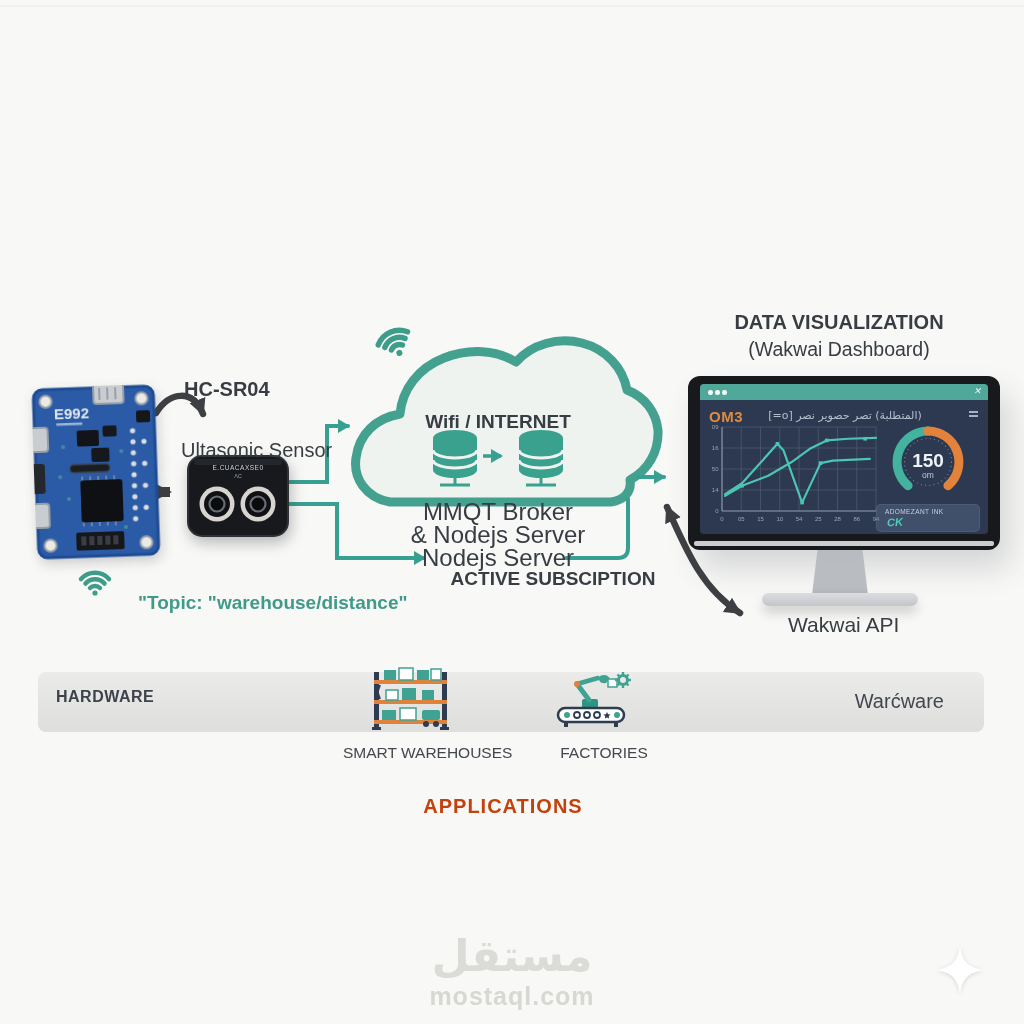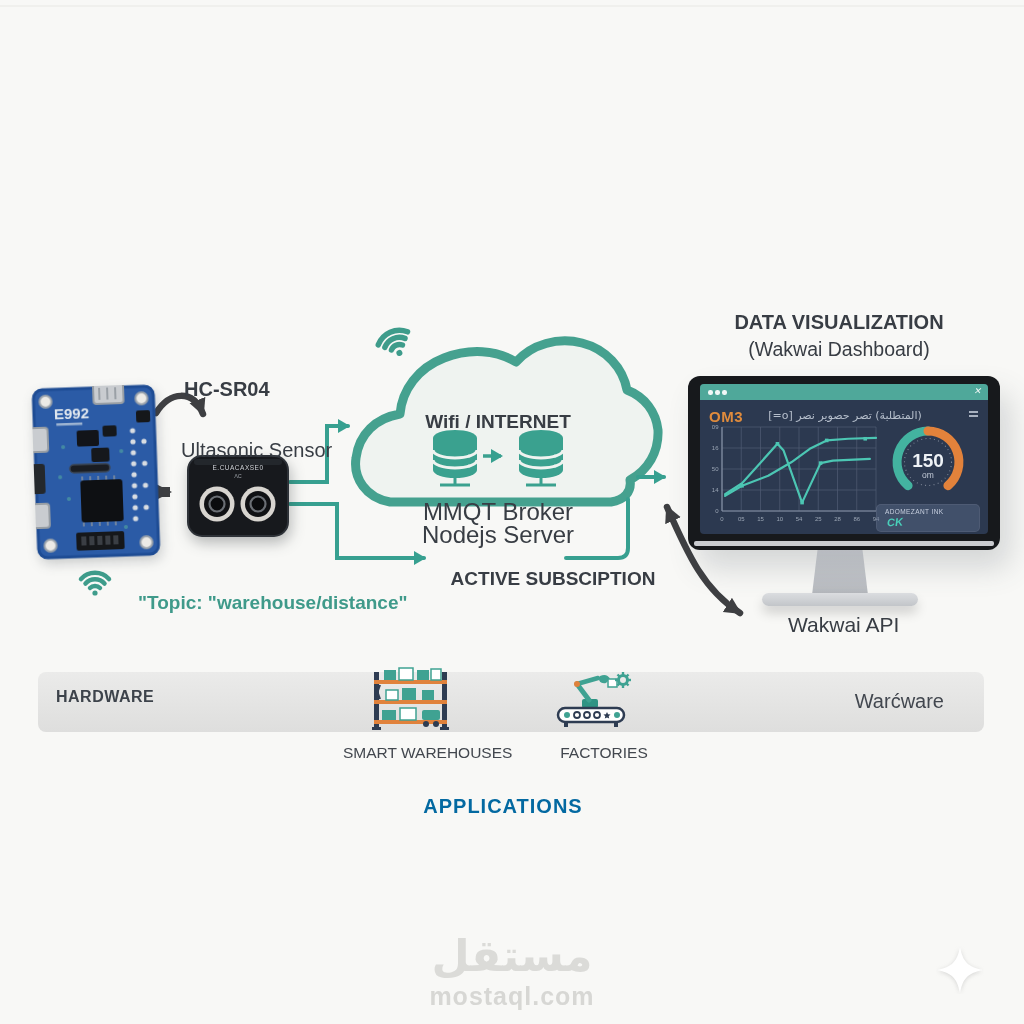--- a/index.html
+++ b/index.html
@@ -53,21 +53,21 @@
               background:linear-gradient(#dcdee1,#c2c5c9);box-shadow:0 7px 12px rgba(0,0,0,.16);}
   
   .bar{left:38px;top:672px;width:946px;height:60px;border-radius:8px;z-index:1;
        background:linear-gradient(#ebebea,#dededd);}
   .bar-left{position:absolute;left:18px;top:16px;font-size:16px;font-weight:600;letter-spacing:.5px;color:#3d434b;}
   .bar-right{position:absolute;right:40px;top:18px;font-size:20px;color:#42474f;}
   #warehouse-svg{left:372px;top:666px;z-index:2;}
   #factory-svg{left:556px;top:670px;z-index:2;}
   .wh-lbl{left:343px;top:744px;width:152px;font-size:15.5px;font-weight:500;color:#42474e;}
   .fc-lbl{left:556px;top:744px;width:96px;font-size:15.5px;font-weight:500;color:#42474e;}
-  .apps{left:402px;top:795px;width:202px;font-size:20px;font-weight:600;letter-spacing:1px;color:#0369a1;text-align:center;}
+  .apps{left:402px;top:795px;width:202px;font-size:20px;font-weight:600;letter-spacing:1px;color:#c2410c;text-align:center;}
   
   .wm-ar{left:392px;top:930px;width:240px;font-size:44px;font-weight:700;color:#dbdbd8;
          font-family:"DejaVu Sans",sans-serif;z-index:0;}
   .wm-en{left:392px;top:982px;width:240px;font-size:25px;font-weight:700;letter-spacing:1px;color:#d7d7d4;z-index:0;}
   #star-svg{left:936px;top:946px;z-index:0;}
   svg text{font-family:"Liberation Sans",sans-serif;}
 </style>
 </head>
 <body>
 
@@ -218,20 +218,21 @@
     <circle cx="72" cy="50" r="7.5" fill="#0a0b0d" stroke="#6a6e74" stroke-width="2.2"></circle>
   </g>
 </svg>
 
 <div class="txt lbl hc1">HC-SR04</div>
 <div class="txt lbl hc2">Ultasonic Sensor</div>
 <div class="txt lbl cloud-title center">Wifi / INTERNET</div>
 
 <div class="abs lbl broker center">
   <div>MMQT Broker</div>
+  <div>&amp; Nodejs Server</div>
   <div>Nodejs Server</div>
 </div>
 
 <div class="abs lbl mqtt center">
   <div>ACTIVE SUBSCIPTION</div>
 </div>
 
 <div class="txt topic">"Topic: "warehouse/distance"</div>
 
 <div class="abs lbl viz center">

